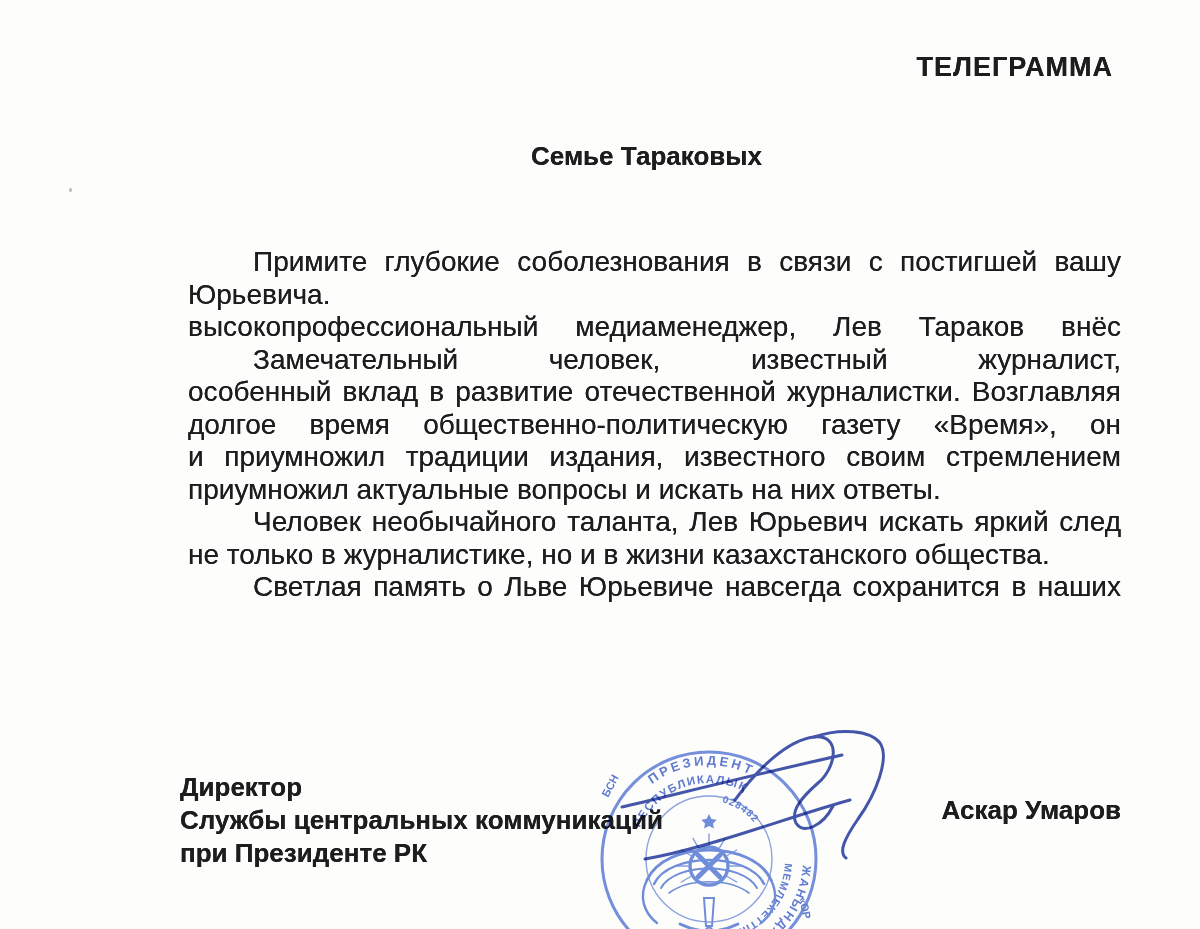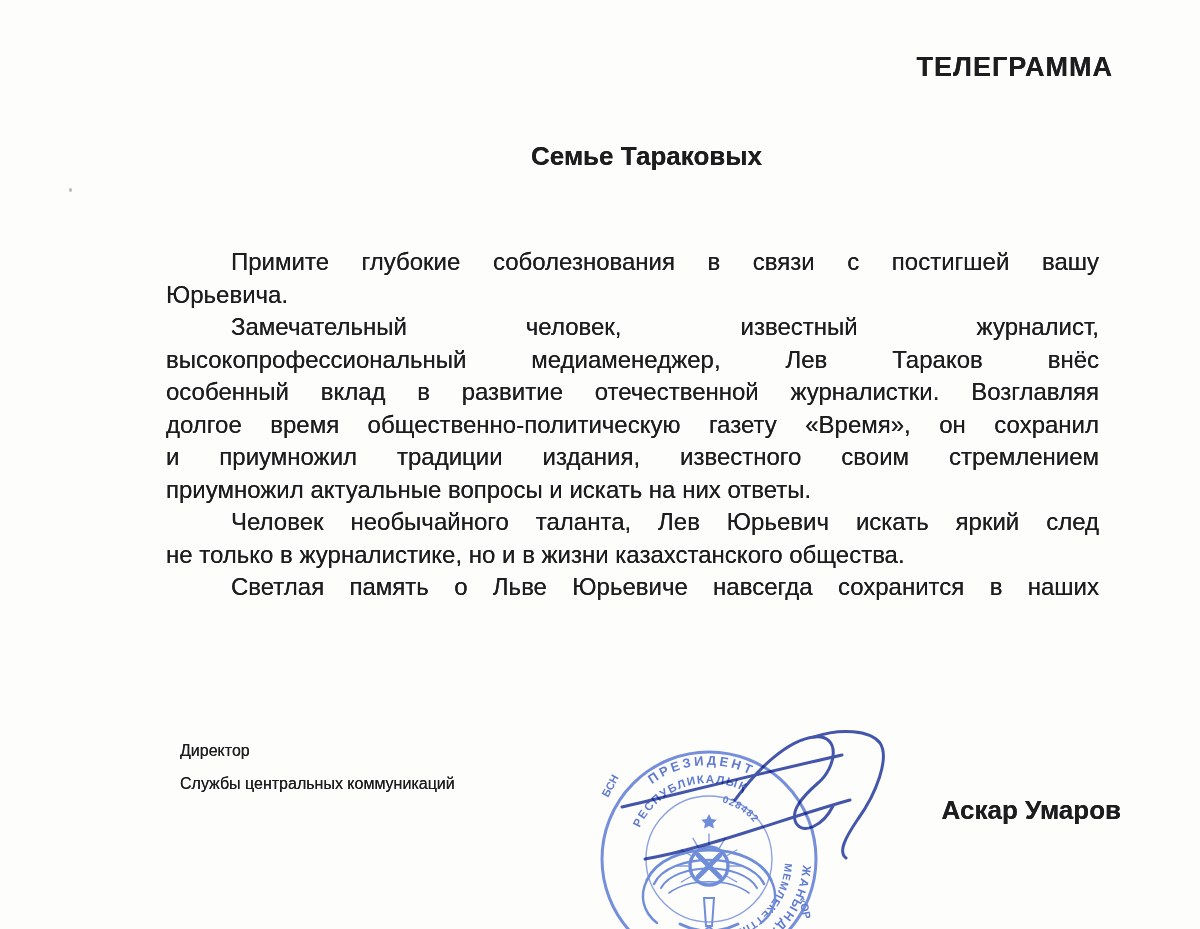--- a/index.html
+++ b/index.html
@@ -14,33 +14,33 @@
     position:absolute;top:52px;left:180px;width:933px;
     text-align:right;font-size:27px;font-weight:bold;letter-spacing:1px;
     text-shadow:0 0 .4px #1d1d1f;
   }
   .addressee{
     position:absolute;top:141px;left:180px;width:933px;
     text-align:center;font-size:26px;font-weight:bold;
     text-shadow:0 0 .4px #1d1d1f;
   }
   .body-text{
-    position:absolute;top:246px;left:166px;width:933px;
-    font-size:24px;line-height:32.5px;
+    position:absolute;top:246px;left:188px;width:933px;
+    font-size:28px;line-height:32.5px;
     text-shadow:0 0 .45px #2a2a2c;
   }
   .ln{
     text-align:justify;text-align-last:justify;
     height:32.5px;overflow:hidden;white-space:normal;
   }
   .ln.first{text-indent:65px;}
   .ln.last{text-align-last:left;}
   .sig-block{
-    position:absolute;top:734px;left:180px;width:620px;
-    font-size:16px;line-height:33px;font-weight:normal;
+    position:absolute;top:771px;left:180px;width:620px;
+    font-size:26px;line-height:33px;font-weight:bold;
     text-shadow:0 0 .4px #1d1d1f;
   }
   .signer{
     position:absolute;top:795px;left:188px;width:933px;
     text-align:right;font-size:26px;font-weight:bold;
     text-shadow:0 0 .4px #1d1d1f;
   }
   .stamp-svg{
     position:absolute;left:578px;top:738px;width:262px;height:191px;
     mix-blend-mode:multiply;opacity:.92;
@@ -60,34 +60,35 @@
 
 <div class="page">
 
   <div class="title">ТЕЛЕГРАММА</div>
 
   <div class="addressee">Семье Тараковых</div>
 
   <div class="body-text">
     <div class="ln first">Примите глубокие соболезнования в связи с постигшей вашу</div>
     <div class="ln last">Юрьевича.</div>
+    <div class="ln">высокопрофессиональный медиаменеджер, Лев Тараков внёс</div>
     <div class="ln first">Замечательный человек, известный журналист,</div>
-    <div class="ln">высокопрофессиональный медиаменеджер, Лев Тараков внёс</div>
     <div class="ln">особенный вклад в развитие отечественной журналистки. Возглавляя</div>
     <div class="ln">долгое время общественно-политическую газету «Время», он сохранил</div>
     <div class="ln">и приумножил традиции издания, известного своим стремлением</div>
     <div class="ln last">приумножил актуальные вопросы и искать на них ответы.</div>
     <div class="ln first">Человек необычайного таланта, Лев Юрьевич искать яркий след</div>
     <div class="ln last">не только в журналистике, но и в жизни казахстанского общества.</div>
     <div class="ln first">Светлая память о Льве Юрьевиче навсегда сохранится в наших</div>
   </div>
 
   <div class="sig-block">
     <div>Директор</div>
     <div>Службы центральных коммуникаций</div>
+    <div>при Президенте РК</div>
   </div>
 
   <div class="signer">Аскар Умаров</div>
 
   <svg class="stamp-svg" viewBox="0 0 262 191" xmlns="http://www.w3.org/2000/svg">
     <defs>
       <path id="arcOuterTop" d="M 37,121 A 94,94 0 0 1 225,121"></path>
       <path id="arcOuterRight" d="M 225,121 A 94,94 0 0 1 131,215"></path>
       <path id="arcInnerTop" d="M 55,121 A 76,76 0 0 1 207,121"></path>
       <path id="arcNum" d="M 73,121 A 58,58 0 0 1 189,121"></path>

